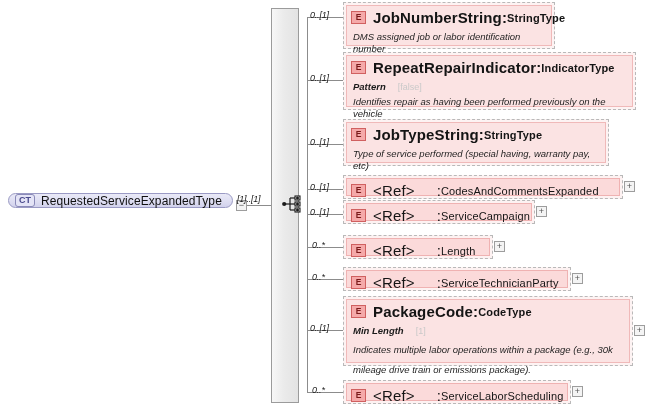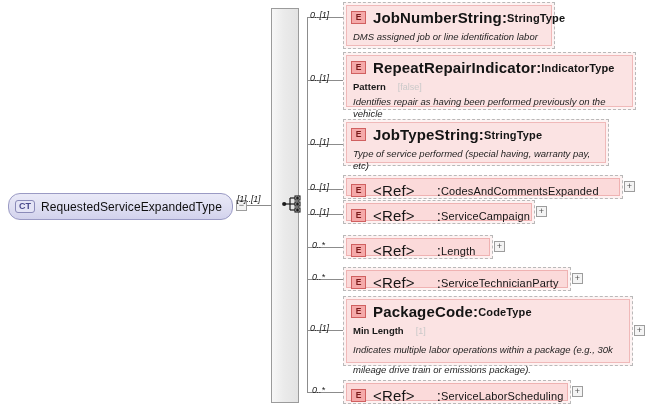--- a/index.html
+++ b/index.html
@@ -14,21 +14,21 @@
 
   
   .wire{position:absolute;background:#8c8c8c;}
   .wire.h{height:1px;}
   .wire.v{width:1px;}
 
   
   .ct-box{
     position:absolute;
     left:8px;top:193px;
-    height:27px;
+    height:15px;
     box-sizing:border-box;
     display:flex;align-items:center;
     padding:0 10px 0 6px;
     background:linear-gradient(to bottom,#e9e9f7 0%,#dedef2 55%,#d2d2ec 100%);
     border:1px solid #9a9ac4;
     border-radius:12px;
     white-space:nowrap;
   }
   .ct-tag{
     display:inline-block;
@@ -122,21 +122,21 @@
   .sep{
     height:1px;background:#d9a0a0;
     margin:0 5px;
   }
   .facet{
     display:flex;align-items:baseline;
     padding:2px 6px 2px 6px;
     white-space:nowrap;
   }
   .facet-name{
-    font-size:9.5px;font-weight:bold;
+    font-size:9.5px;font-style:italic;font-weight:bold;
     color:#1a1a1a;
   }
   .facet-val{
     font-size:9px;color:#c9c9c9;margin-left:12px;font-style:normal;
   }
   .desc{
     font-size:9.5px;font-style:italic;color:#1f1f1f;
     padding:2px 6px 3px 6px;
     line-height:11.5px;
   }
@@ -193,21 +193,21 @@
   <div class="card" style="left:310px;top:10px;">0..[1]</div>
   <div class="node doc" style="left:343px;top:2px;width:212px;height:47px;">
     <div class="inner">
       <div class="row-title">
         <span class="e-tag">E</span>
         <span class="nm">JobNumberString</span>
         <span class="nm"> : </span>
         <span class="ty">StringType</span>
       </div>
       <div class="sep"></div>
-      <div class="desc">DMS assigned job or line identification labor</div>
+      <div class="desc">DMS assigned job or labor identification number</div>
     </div>
   </div>
 
   <div class="card" style="left:310px;top:73px;">0..[1]</div>
   <div class="node doc" style="left:343px;top:52px;width:293px;height:58px;">
     <div class="inner">
       <div class="row-title">
         <span class="e-tag">E</span>
         <span class="nm">RepeatRepairIndicator</span>
         <span class="nm"> : </span>

